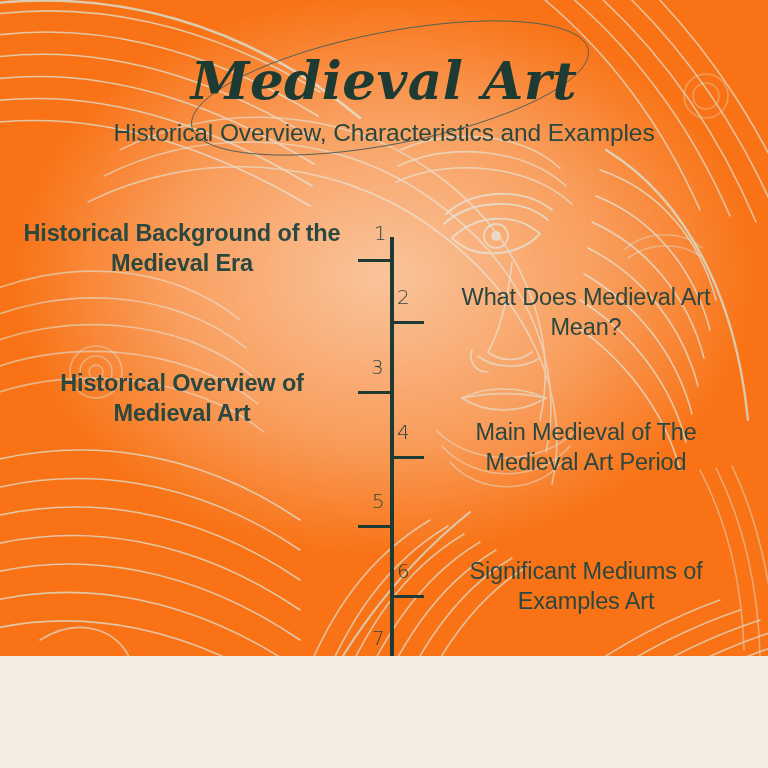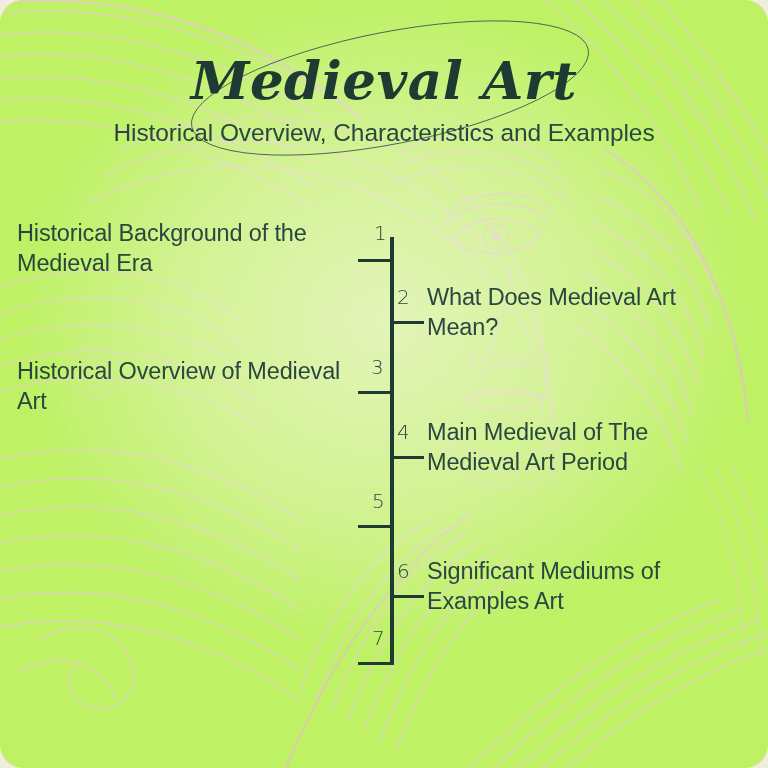--- a/index.html
+++ b/index.html
@@ -10,24 +10,23 @@
     width: 768px;
     height: 768px;
     overflow: hidden;
     font-family: "Liberation Sans", sans-serif;
     background: #f3ece0;
   }
 
   #page {
     position: relative;
     width: 768px;
-    height: 768px;
-    background: #bef264;
+    height: 656px;
+    background: #f97316;
     overflow: hidden;
-    border-radius: 23px;
   }
 
   
   #bg-texture {
     position: absolute;
     inset: 0;
     width: 768px;
     height: 768px;
     pointer-events: none;
   }
@@ -117,26 +116,27 @@
     position: absolute;
     font-family: "Liberation Sans", sans-serif;
     font-size: 23.5px;
     font-weight: 400;
     letter-spacing: -0.15px;
     line-height: 1.26;
     color: #2a4740;
   }
   .item.left {
     right: 421px;
-    text-align: left;
+    text-align: center;
     width: 330px;
+    font-weight: bold;
   }
   .item.right {
-    left: 427px;
-    text-align: left;
+    left: 436px;
+    text-align: center;
     width: 300px;
   }
 
   .num {
     position: absolute;
     font-family: "DejaVu Sans", sans-serif;
     font-size: 20px;
     font-weight: 300;
     color: #2a4740;
     line-height: 1;
@@ -315,21 +315,21 @@
     <div class="tick left" style="top:259px; width:32px;"></div>
     <div class="num" style="left:374px; top:223px;">1</div>
     <div class="item left" style="top:219px;">Historical Background of the Medieval Era</div>
 
     <div class="tick right" style="top:321px; width:32px;"></div>
     <div class="num" style="left:397px; top:287px;">2</div>
     <div class="item right" style="top:283px;">What Does Medieval Art Mean?</div>
 
     <div class="tick left" style="top:391px; width:32px;"></div>
     <div class="num" style="left:371px; top:357px;">3</div>
-    <div class="item left" style="top:357px;">Historical Overview of Medieval Art</div>
+    <div class="item left" style="top:369px;">Historical Overview of Medieval Art</div>
 
     <div class="tick right" style="top:456px; width:32px;"></div>
     <div class="num" style="left:397px; top:422px;">4</div>
     <div class="item right" style="top:418px;">Main Medieval of The Medieval Art Period</div>
 
     <div class="tick left" style="top:525px; width:32px;"></div>
     <div class="num" style="left:372px; top:491px;">5</div>
 
     <div class="tick right" style="top:595px; width:32px;"></div>
     <div class="num" style="left:397px; top:561px;">6</div>

